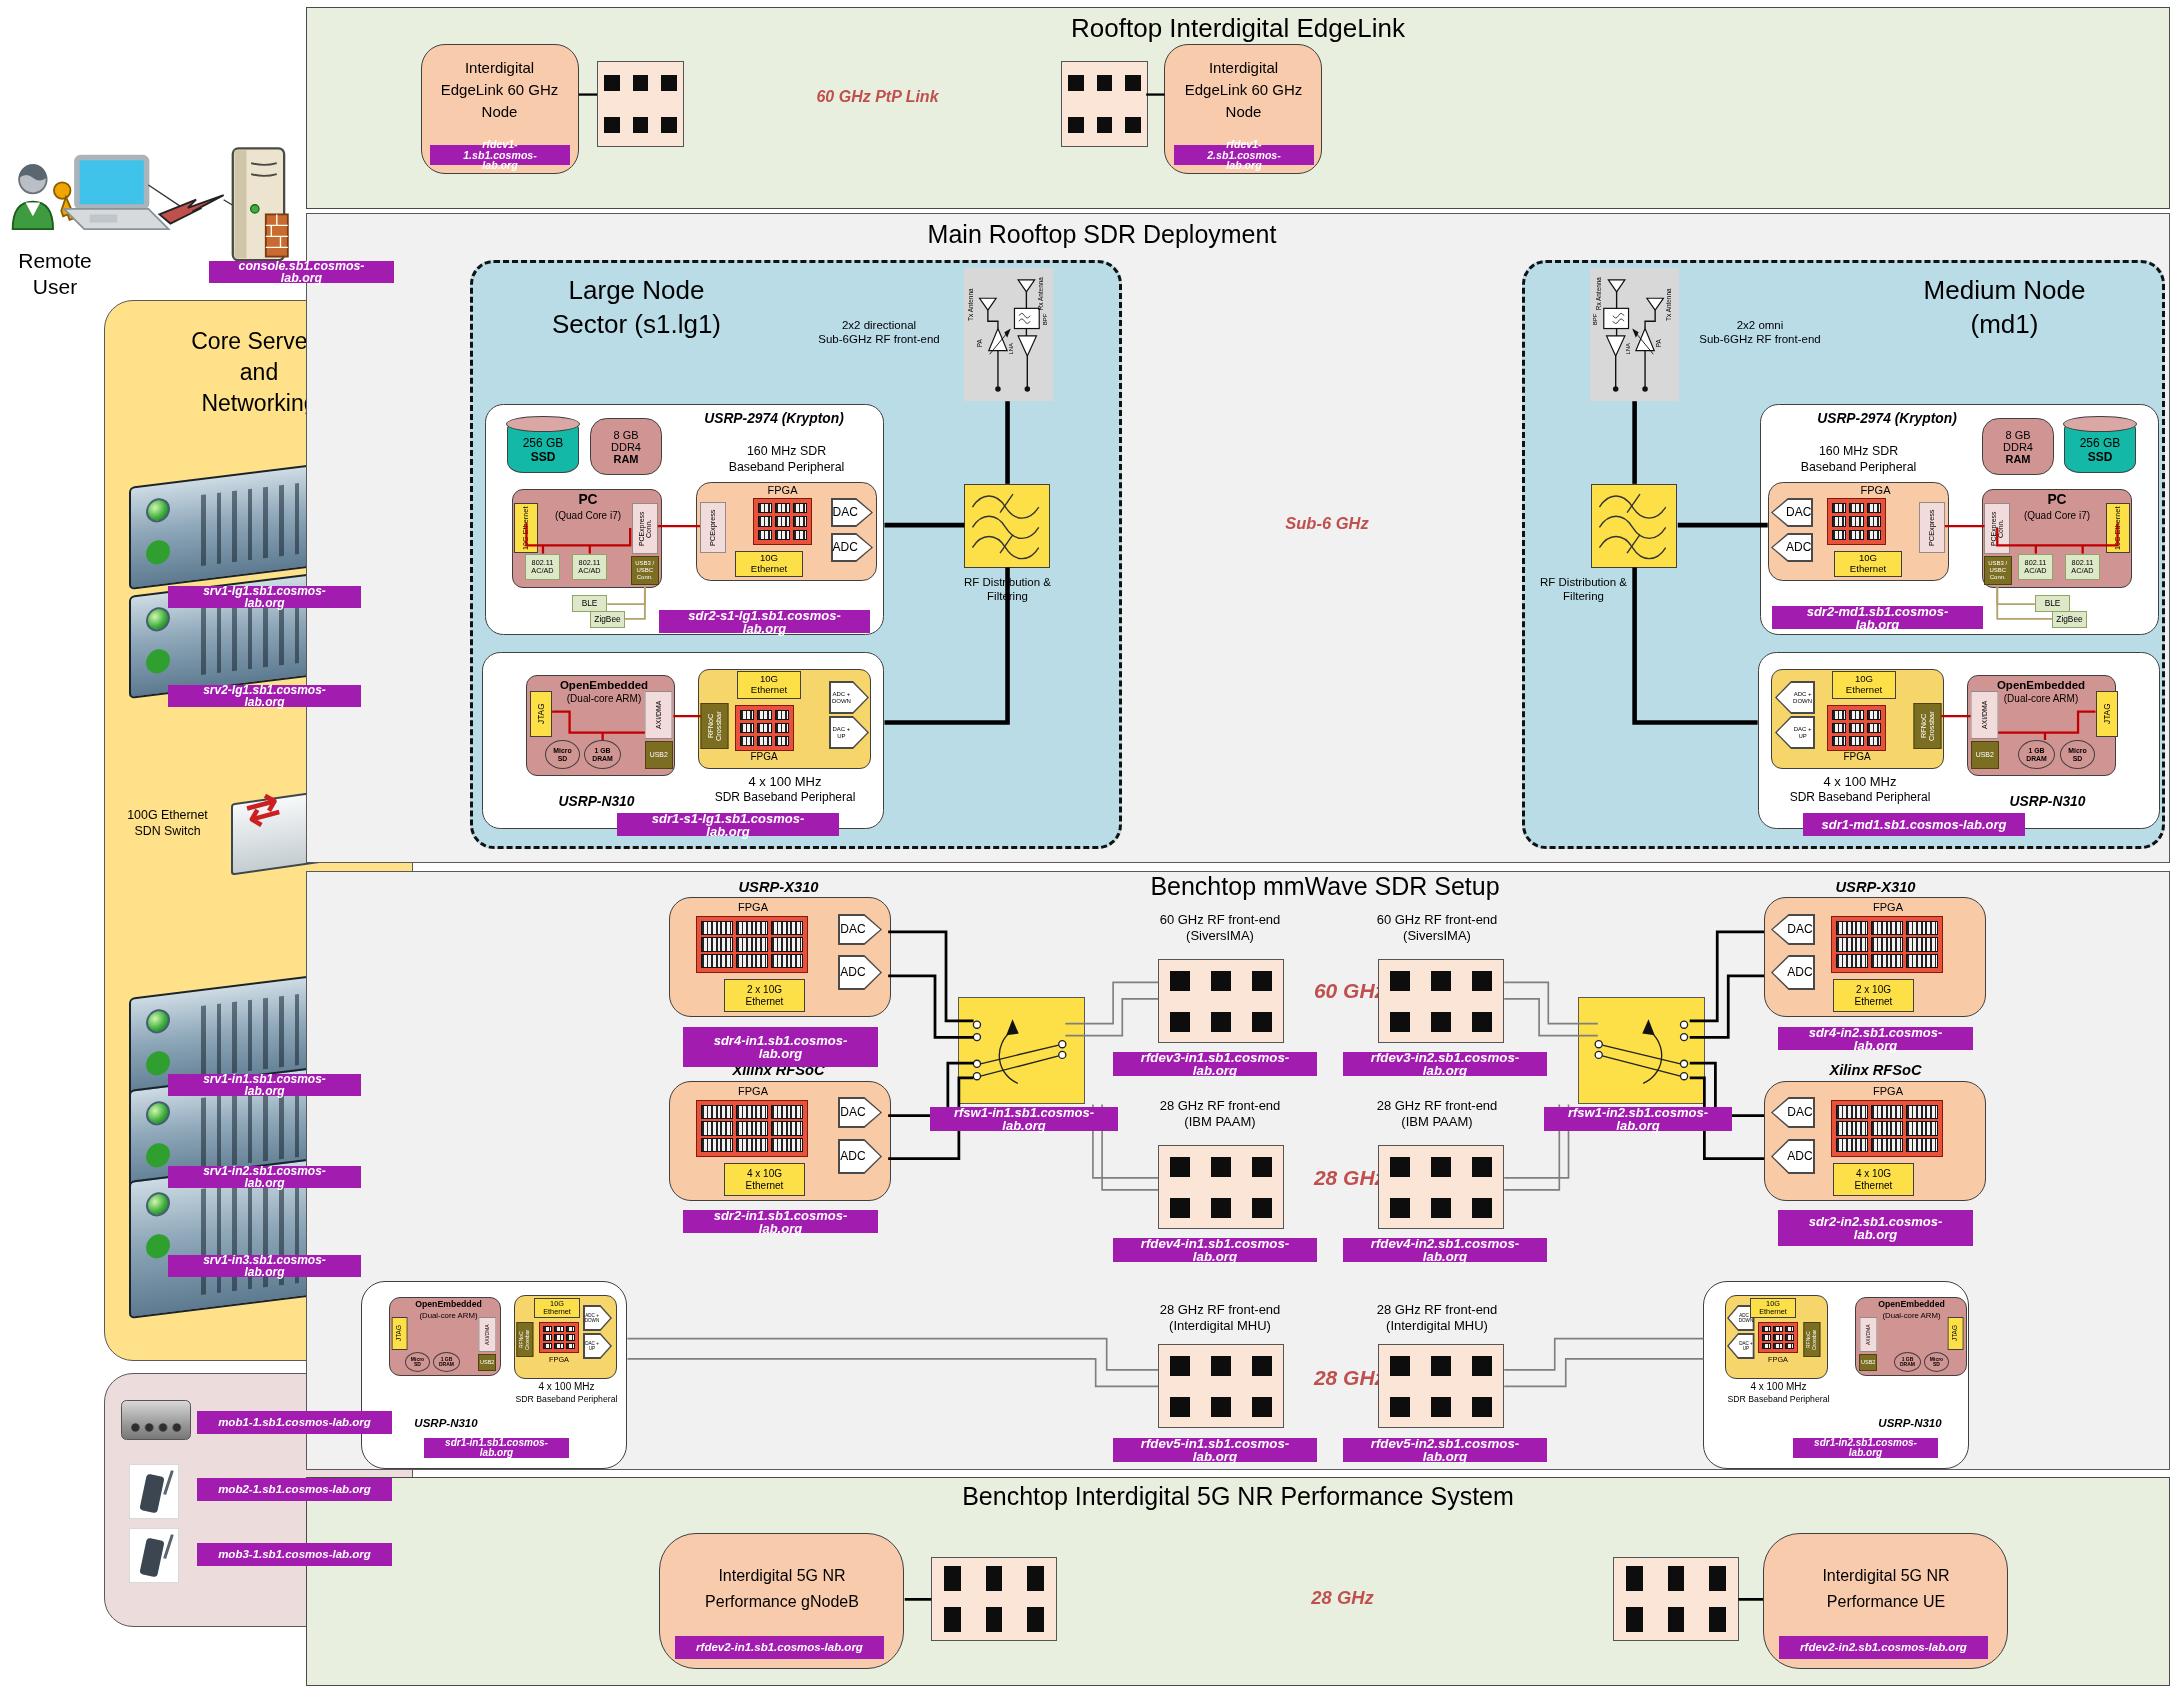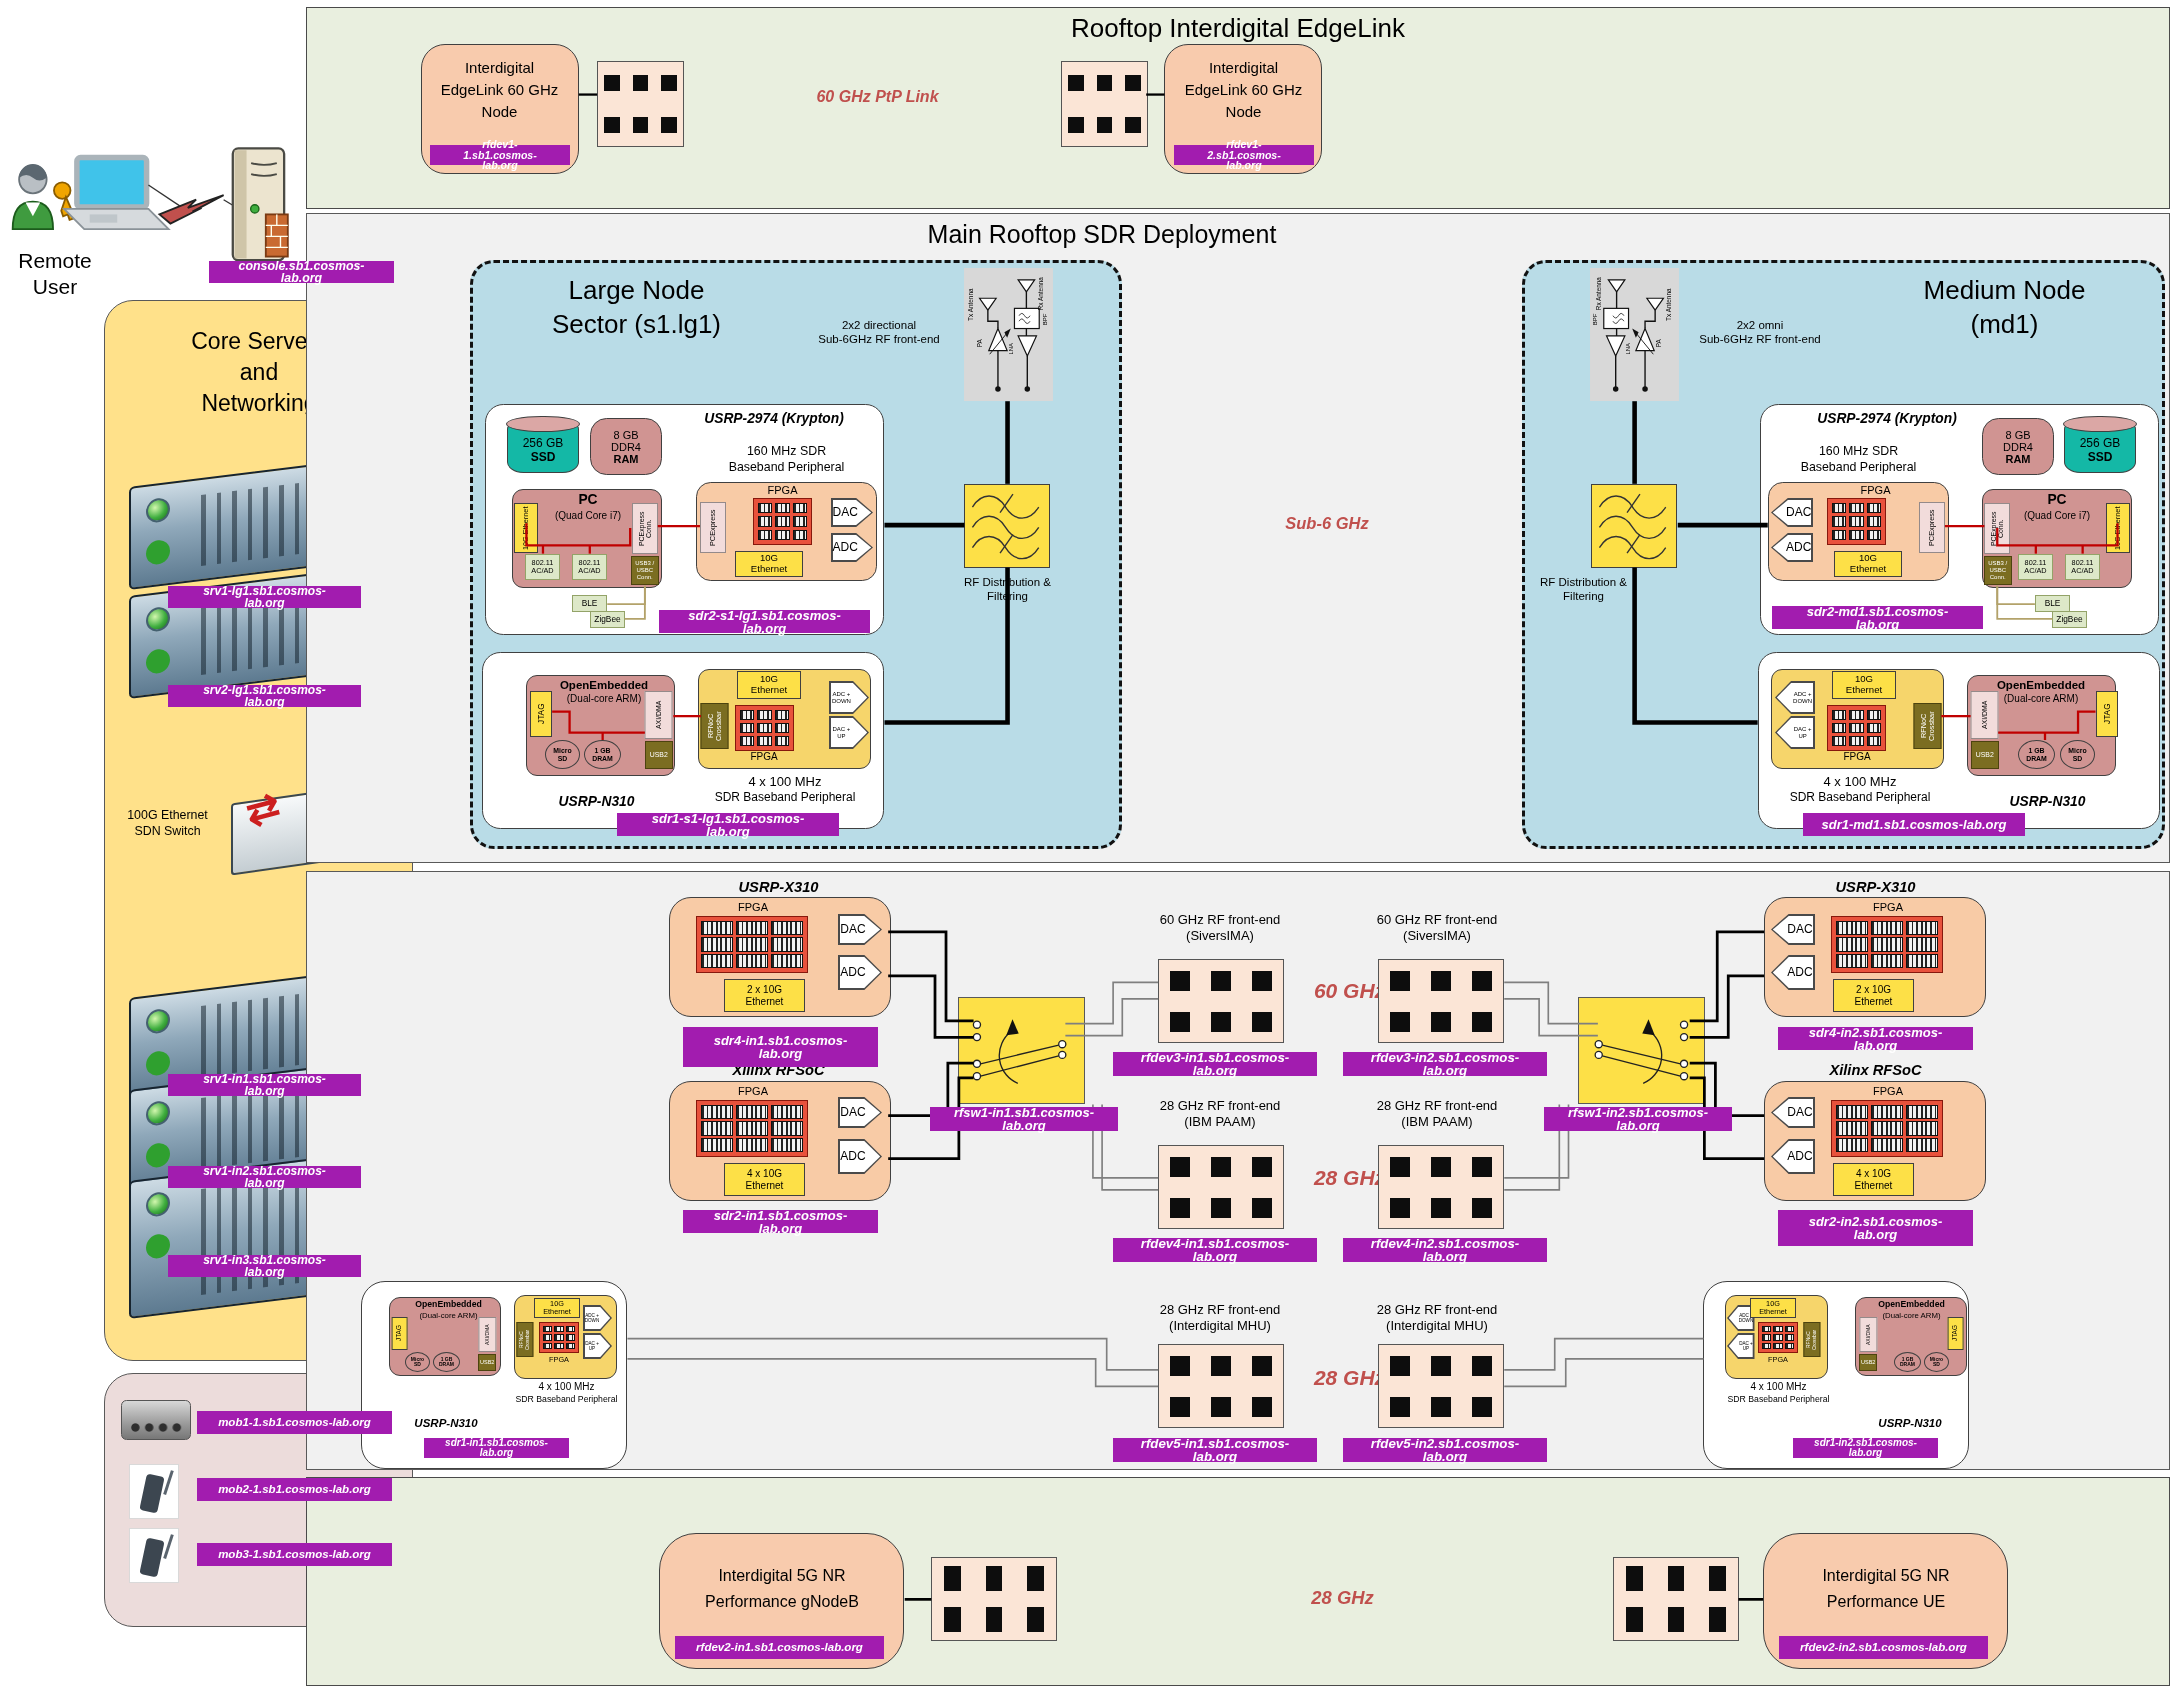--- a/index.html
+++ b/index.html
@@ -471,20 +471,21 @@
   <div class="circle" style="left:2060px;top:740px;width:35px;height:29px;font-size:6.9px;padding:0 3.7px">Micro SD</div>
   <div class="vbox vtext" style="left:2096px;top:691px;width:22px;height:46px;font-size:8.3px">JTAG</div>
   <div class="cap" style="left:1768px;top:774px;width:184px;font-size:12px">
     <div style="font-size:13px">4 x 100 MHz</div>
     <div>SDR Baseband Peripheral</div>
   </div>
   <div class="cap" style="left:1988px;top:793px;width:119px;font-size:13.8px;font-weight:bold;font-style:italic">USRP-N310</div>
   <div class="host" style="left:1803px;top:813px;width:222px;height:23px;font-size:13px">sdr1-md1.sb1.cosmos-lab.org</div>
 
   <div class="sec graybg" style="left:306px;top:871px;width:1864px;height:599px"></div>
+  <div class="ttl" style="left:866px;top:872px;width:918px">Benchtop mmWave SDR Setup</div>
 
   <div class="cap" style="left:696px;top:878px;width:165px;font-size:14.7px;font-weight:bold;font-style:italic">USRP-X310</div>
   <div class="orange" style="left:669px;top:897px;width:222px;height:120px;border-radius:22px"></div>
   <div class="cap" style="left:698px;top:901px;width:110px;font-size:11px">FPGA</div>
   <div class="fpga" style="left:696px;top:916px;width:112px;height:57px">
     <i></i>
       <i></i>
       <i></i>
       <i></i>
       <i></i>
@@ -775,20 +776,21 @@
   <div class="circle" style="left:1924px;top:1352px;width:25px;height:20px;font-size:5px;padding:0 2.8px">Micro SD</div>
   <div class="vbox vtext" style="left:1948px;top:1317px;width:15.6px;height:33px;font-size:6.4px">JTAG</div>
   <div class="cap" style="left:1719px;top:1381px;width:119px;font-size:8.7px">
     <div style="font-size:10px">4 x 100 MHz</div>
     <div>SDR Baseband Peripheral</div>
   </div>
   <div class="cap" style="left:1857px;top:1416px;width:106px;font-size:11.5px;font-weight:bold;font-style:italic">USRP-N310</div>
   <div class="host" style="left:1793px;top:1438px;width:145px;height:20px;font-size:10px">sdr1-in2.sb1.cosmos-lab.org</div>
 
   <div class="sec greenbg" style="left:306px;top:1477px;width:1864px;height:209px"></div>
+  <div class="ttl" style="left:306px;top:1482px;width:1864px">Benchtop Interdigital 5G NR Performance System</div>
   <div class="peach" style="left:659px;top:1533px;width:245px;height:136px;border-radius:37px"></div>
   <div class="cap" style="left:664px;top:1563px;width:236px;font-size:16px;line-height:1.6;z-index:5">
     <div>Interdigital 5G NR</div>
     <div>Performance gNodeB</div>
   </div>
   <div class="host" style="left:675px;top:1636px;width:209px;height:23px;font-size:11.5px">rfdev2-in1.sb1.cosmos-lab.org</div>
   <div class="array tall" style="left:931px;top:1557px;width:126px;height:84px">
     <b></b>
       <b></b>
       <b></b>

